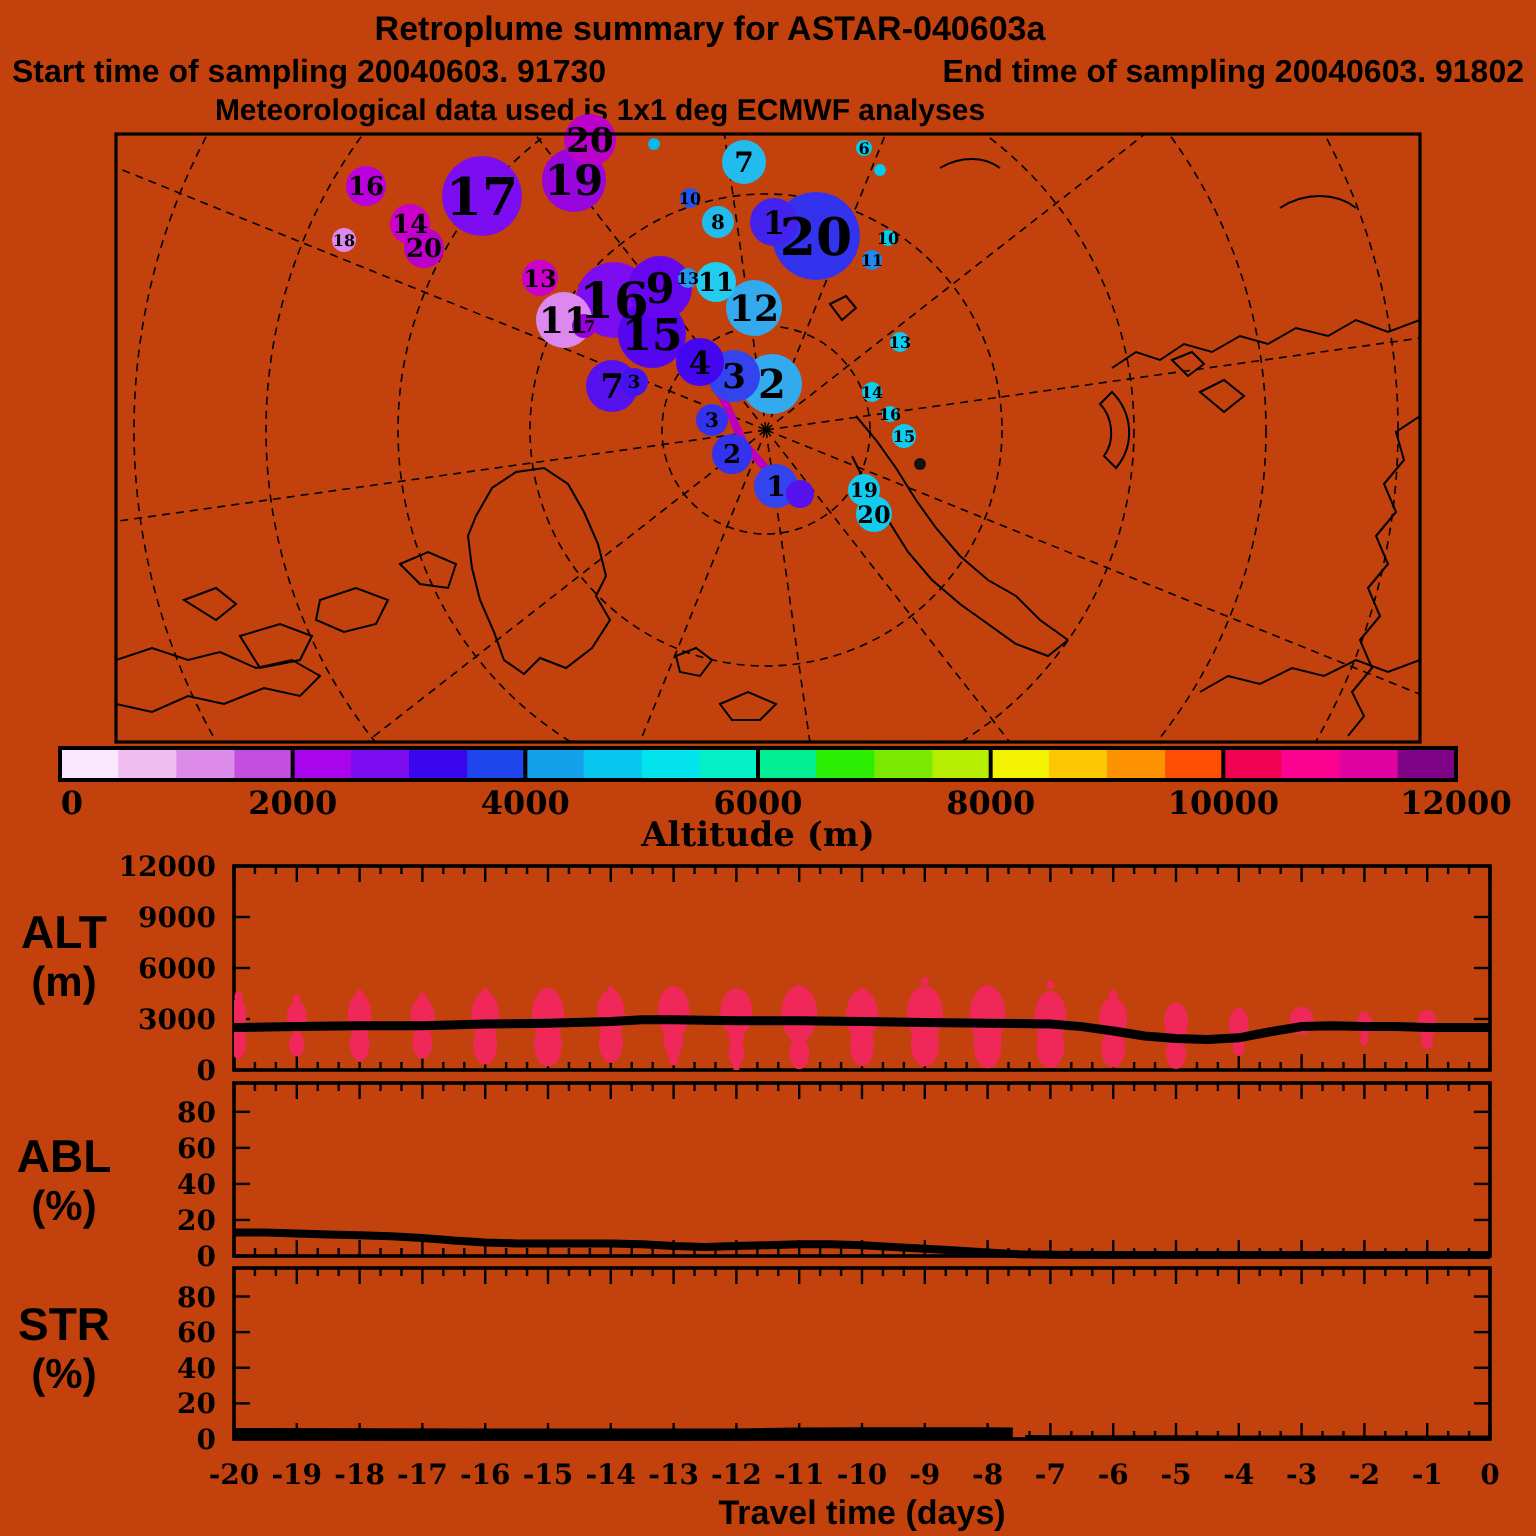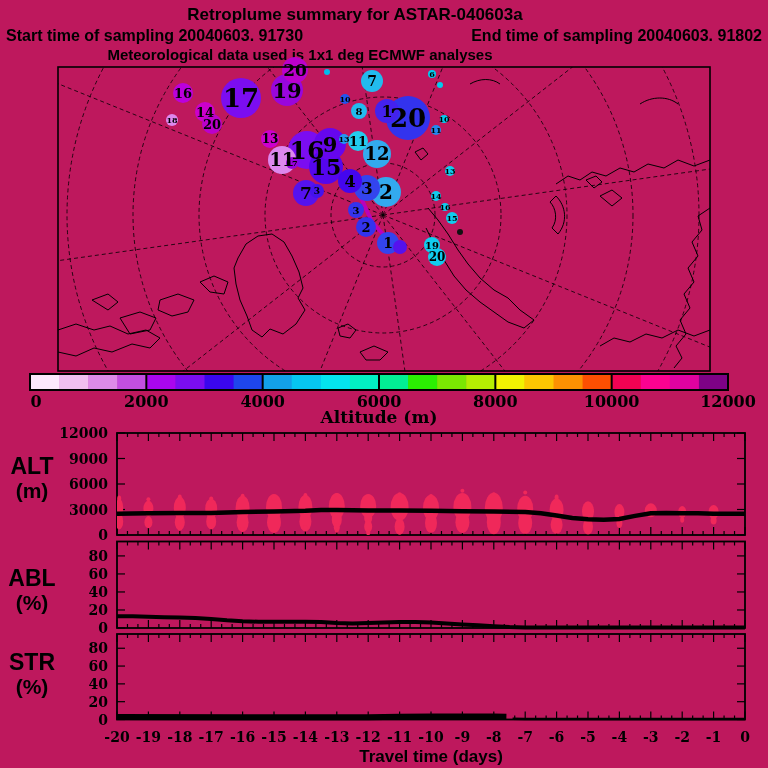--- a/index.html
+++ b/index.html
@@ -1,16 +1,16 @@
 <!DOCTYPE html>
 <html><head>
 <meta charset="utf-8">
 <style>
   html,body{margin:0;padding:0;background:#fff;}
-  #stage{position:relative;width:768px;height:768px;background:#be185d;overflow:hidden;
+  #stage{position:relative;width:768px;height:768px;background:#c2410c;overflow:hidden;
          font-family:"Liberation Sans",sans-serif;}
   svg text{user-select:none;}
   .hdr{font-family:"Liberation Sans",sans-serif;font-weight:bold;fill:#000;}
   .serif{font-family:"DejaVu Serif",serif;font-weight:bold;fill:#000;}
   .side{font-family:"Liberation Sans",sans-serif;font-weight:bold;fill:#000;}
 </style>
 </head>
 <body>
 
 <div id="stage">

